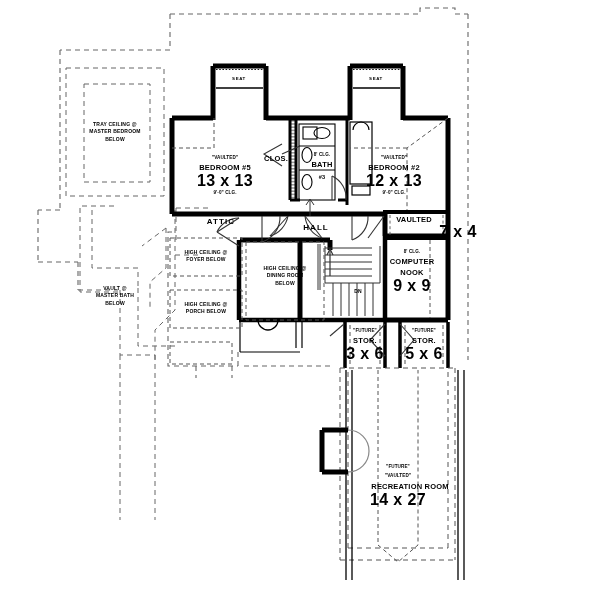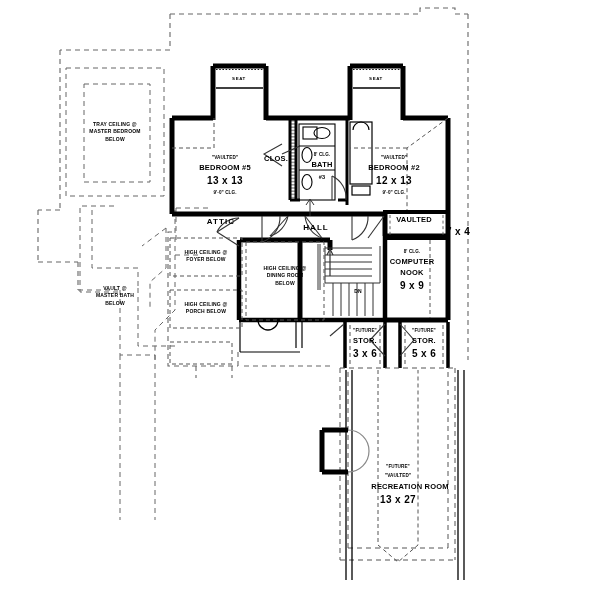--- a/index.html
+++ b/index.html
@@ -31,21 +31,21 @@
     text-align: center;
     color: #000000;
     font-family: "Liberation Sans", sans-serif;
     font-weight: bold;
     line-height: 1.18;
     white-space: nowrap;
     transform: translate(-50%, -50%);
     letter-spacing: 0.2px;
   }
   .t-room    { font-size: 7.5px; }
-  .t-dim     { font-size: 10px; letter-spacing: 0.4px; }
+  .t-dim     { font-size: 16px; letter-spacing: 0.4px; }
   .t-tiny    { font-size: 4.6px; letter-spacing: 0.1px; }
   .t-small   { font-size: 5.6px; }
   .t-note    { font-size: 5.0px; line-height: 1.45; font-weight: bold; }
   .t-area    { font-size: 8px; letter-spacing: 1.1px; }
   .t-seat    { font-size: 4.4px; letter-spacing: 0.6px; }
   .t-dn      { font-size: 5px; }
   .multi     { white-space: pre; }
 </style>
 </head>
 <body>
@@ -383,21 +383,21 @@
   <div>
     <div class="lbl t-tiny" style="left:424px; top:331px;">"FUTURE"</div>
     <div class="lbl t-room" style="left:424px; top:341px;">STOR.</div>
     <div class="lbl t-dim" style="left:424px; top:354px;">5 x 6</div>
   </div>
 
   <div>
     <div class="lbl t-tiny" style="left:398px; top:467px;">"FUTURE"</div>
     <div class="lbl t-tiny" style="left:398px; top:476px;">"VAULTED"</div>
     <div class="lbl t-room" style="left:398px; top:487px;padding-left:24px;">RECREATION ROOM</div>
-    <div class="lbl t-dim" style="left:398px; top:500px;">13 x 27</div>
+    <div class="lbl t-dim" style="left:398px; top:500px;">14 x 27</div>
   </div>
 
   <div class="lbl t-area" style="left:221px; top:222px;">ATTIC</div>
   <div class="lbl t-area" style="left:316px; top:228px;">HALL</div>
 
   <div class="lbl t-dn" style="left:358px; top:292px;">DN</div>
 
   <div class="lbl t-note multi" style="left:115px; top:132px;">TRAY CEILING @
 MASTER BEDROOM
 BELOW</div>

